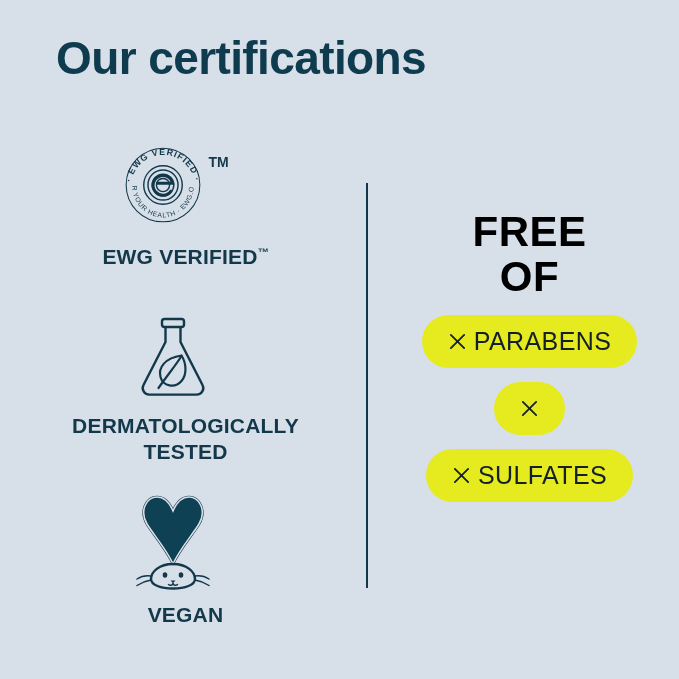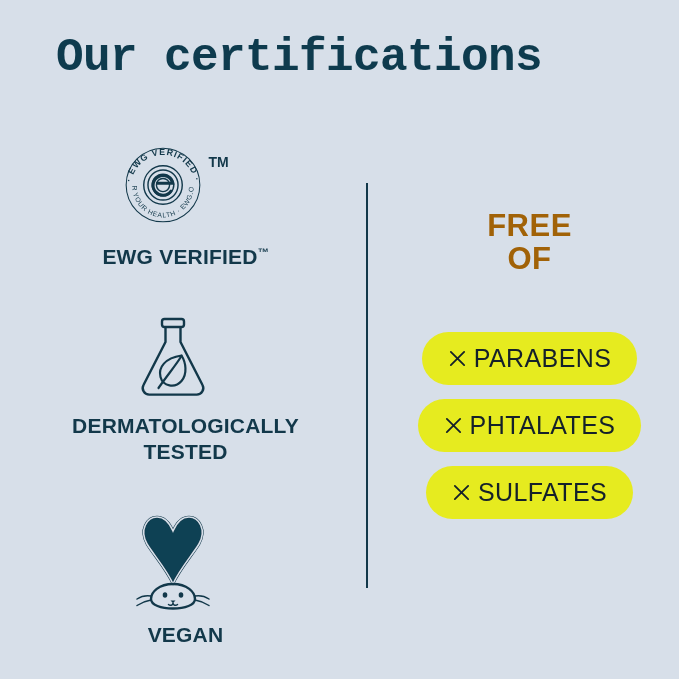--- a/index.html
+++ b/index.html
@@ -25,21 +25,20 @@
   #page-title {
     position: absolute;
     left: 56px;
     top: 33px;
     font-size: 46px;
     font-weight: 700;
     letter-spacing: -0.6px;
     color: #0e3b4e;
     line-height: 1.1;
     white-space: nowrap;
-    font-family: Liberation Mono, monospace;
   }
 
   
   #cert-column {
     position: absolute;
     left: 0px;
     top: 130px;
     width: 345px;
     height: 530px;
   }
@@ -82,31 +81,31 @@
     color: #12384a;
     padding-left: 26px;
   }
   .cert-label .tm {
     font-size: 11px;
     vertical-align: super;
     letter-spacing: 0;
   }
   #cert-ewg      { top: 8px; }
   #cert-derma    { top: 185px; }
-  #cert-vegan    { top: 380px; text-align: center; }
+  #cert-vegan    { top: 360px; text-align: center; }
 
   
   #free-of-title {
     text-align: center;
-    font-size: 31px;
+    font-size: 42px;
     font-weight: 700;
     line-height: 1.06;
     letter-spacing: 0.5px;
-    color: #a16207;
-    margin: 0 0 56px 0;
+    color: #000000;
+    margin: 0 0 16px 0;
     padding-top: 10px;
   }
   #free-of-title span { display: block; }
 
   
   .pill-list {
     display: flex;
     flex-direction: column;
     align-items: center;
     gap: 14px;
@@ -239,21 +238,20 @@
         <svg class="pill-x" viewBox="0 0 20 20" aria-hidden="true">
           <path d="M3,3 L17,17 M17,3 L3,17" stroke="#14202a" stroke-width="1.9" stroke-linecap="round"></path>
         </svg>
         <span class="pill-label">PARABENS</span>
       </div>
 
       <div class="pill">
         <svg class="pill-x" viewBox="0 0 20 20" aria-hidden="true">
           <path d="M3,3 L17,17 M17,3 L3,17" stroke="#14202a" stroke-width="1.9" stroke-linecap="round"></path>
         </svg>
-        <span class="pill-label">PHTALATES</span>
       </div>
 
       <div class="pill">
         <svg class="pill-x" viewBox="0 0 20 20" aria-hidden="true">
           <path d="M3,3 L17,17 M17,3 L3,17" stroke="#14202a" stroke-width="1.9" stroke-linecap="round"></path>
         </svg>
         <span class="pill-label">SULFATES</span>
       </div>
 
     </div>

